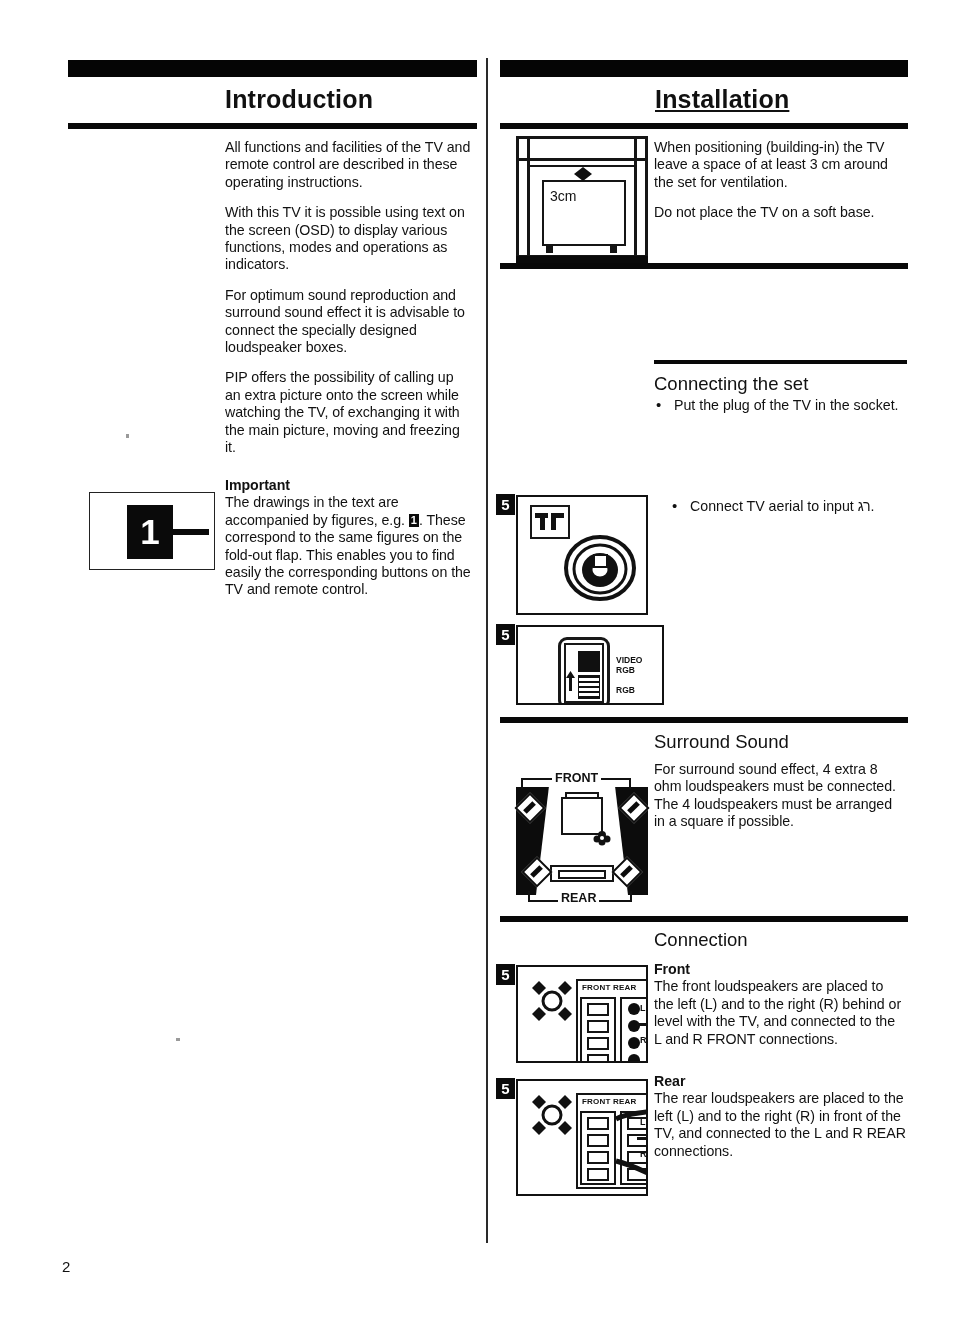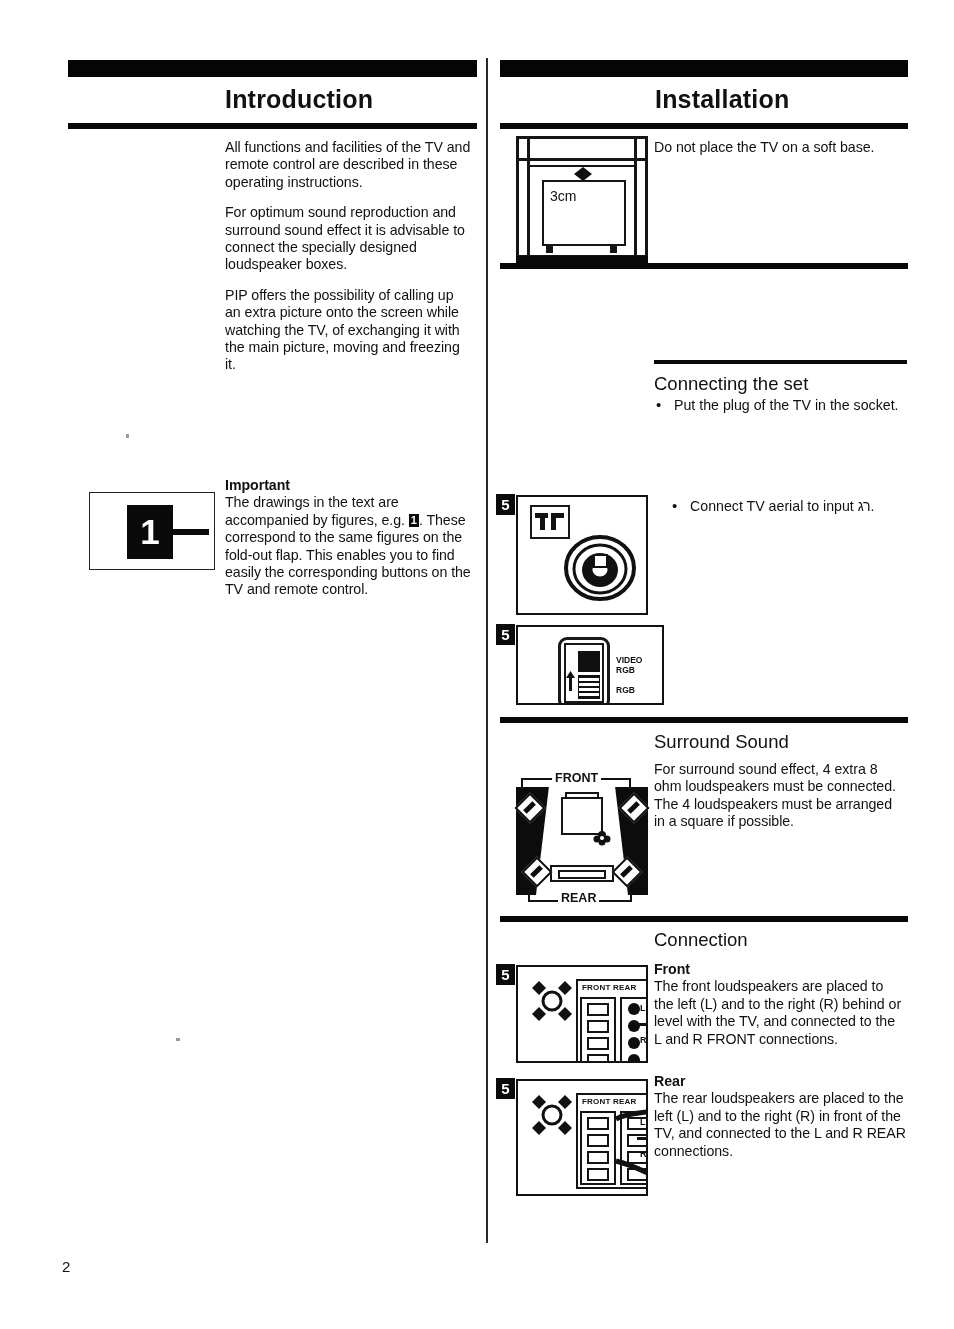--- a/index.html
+++ b/index.html
@@ -40,21 +40,21 @@
   .masthead-bar.right { left: 500px; top: 60px; width: 408px; }
 
   .section-title {
     position: absolute;
     font-size: 25px;
     font-weight: bold;
     letter-spacing: 0.2px;
     white-space: nowrap;
   }
   .section-title.left  { left: 225px; top: 85px; }
-  .section-title.right { left: 655px; top: 85px; }
+  .section-title.right { left: 655px; top: 85px; text-decoration: underline; }
 
   .rule {
     position: absolute;
     background: #080808;
   }
   .rule.thick { height: 6px; }
   .rule.medium { height: 4px; }
 
   
   .body-text {
@@ -229,20 +229,21 @@
 <div class="page">
 
   <div class="col-divider"></div>
 
   <div class="masthead-bar left"></div>
   <div class="section-title left">Introduction</div>
   <div class="rule thick" style="left:68px; top:123px; width:409px;"></div>
 
   <div class="body-text" style="left:225px; top:139px; width:248px;">
     <p>All functions and facilities of the TV and remote control are described in these operating instructions.</p>
+    <p>With this TV it is possible using text on the screen (OSD) to display various functions, modes and operations as indicators.</p>
     <p>For optimum sound reproduction and surround sound effect it is advisable to connect the specially designed loudspeaker boxes.</p>
     <p>PIP offers the possibility of calling up an extra picture onto the screen while watching the TV, of exchanging it with the main picture, moving and freezing it.</p>
   </div>
 
   <div class="body-text" style="left:225px; top:477px; width:250px;">
     <div class="subhead">Important</div>
     <div><span>The drawings in the text are accompanied by figures, e.g. </span><span class="inline-fig">1</span><span>. These correspond to the same figures on the fold-out flap. This enables you to find easily the corresponding buttons on the TV and remote control.</span></div>
   </div>
 
   <div class="important-box">
@@ -251,20 +252,21 @@
   </div>
 
   <div class="speck" style="left:126px; top:434px; width:3px; height:4px;"></div>
   <div class="speck" style="left:176px; top:1038px; width:4px; height:3px;"></div>
 
   <div class="masthead-bar right"></div>
   <div class="section-title right">Installation</div>
   <div class="rule thick" style="left:500px; top:123px; width:408px;"></div>
 
   <div class="body-text" style="left:654px; top:139px; width:250px;">
+    <p>When positioning (building-in) the TV leave a space of at least 3 cm around the set for ventilation.</p>
     <p>Do not place the TV on a soft base.</p>
   </div>
 
   <div class="cab-outer">
     <div class="cab-frame"></div>
     <div class="cab-inner-v1"></div>
     <div class="cab-inner-v2"></div>
     <div class="cab-shelf"></div>
     <div class="cab-shelf2"></div>
     <div class="cab-tv"></div>

